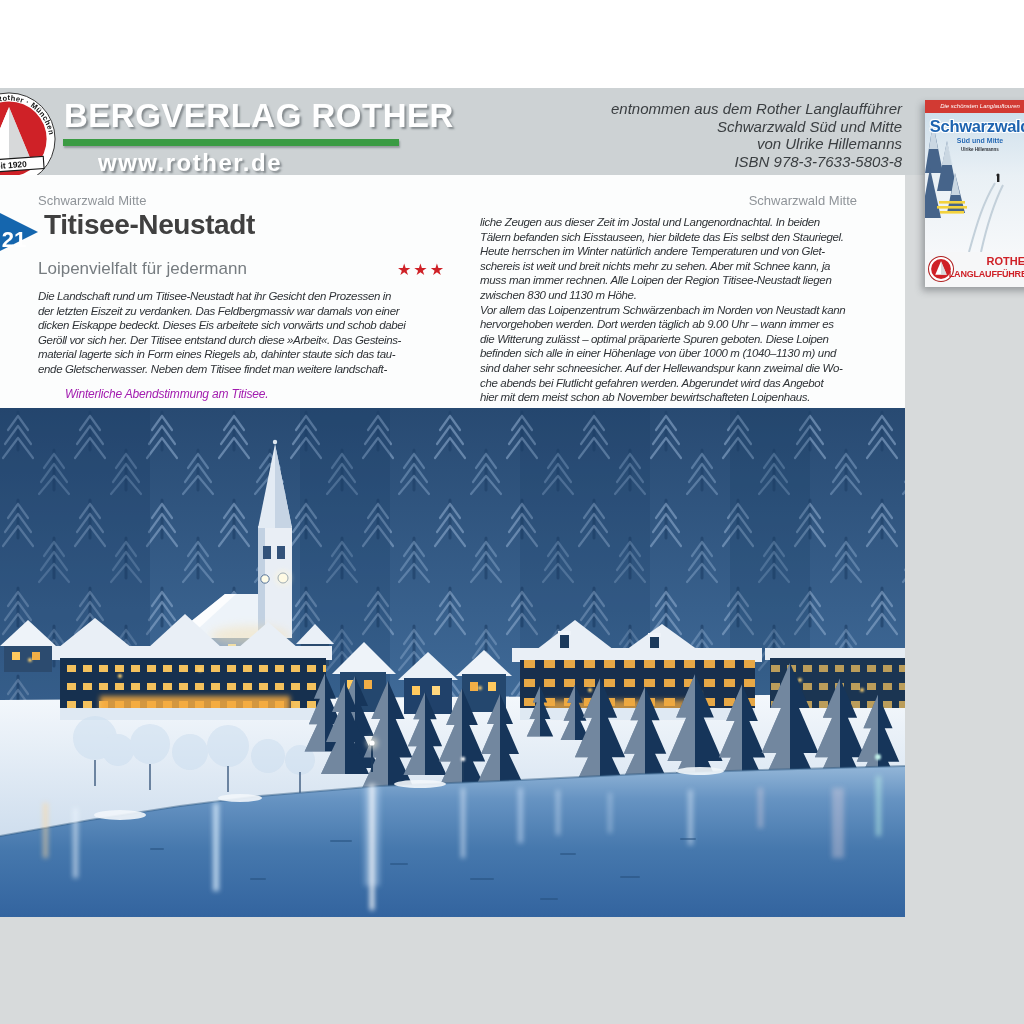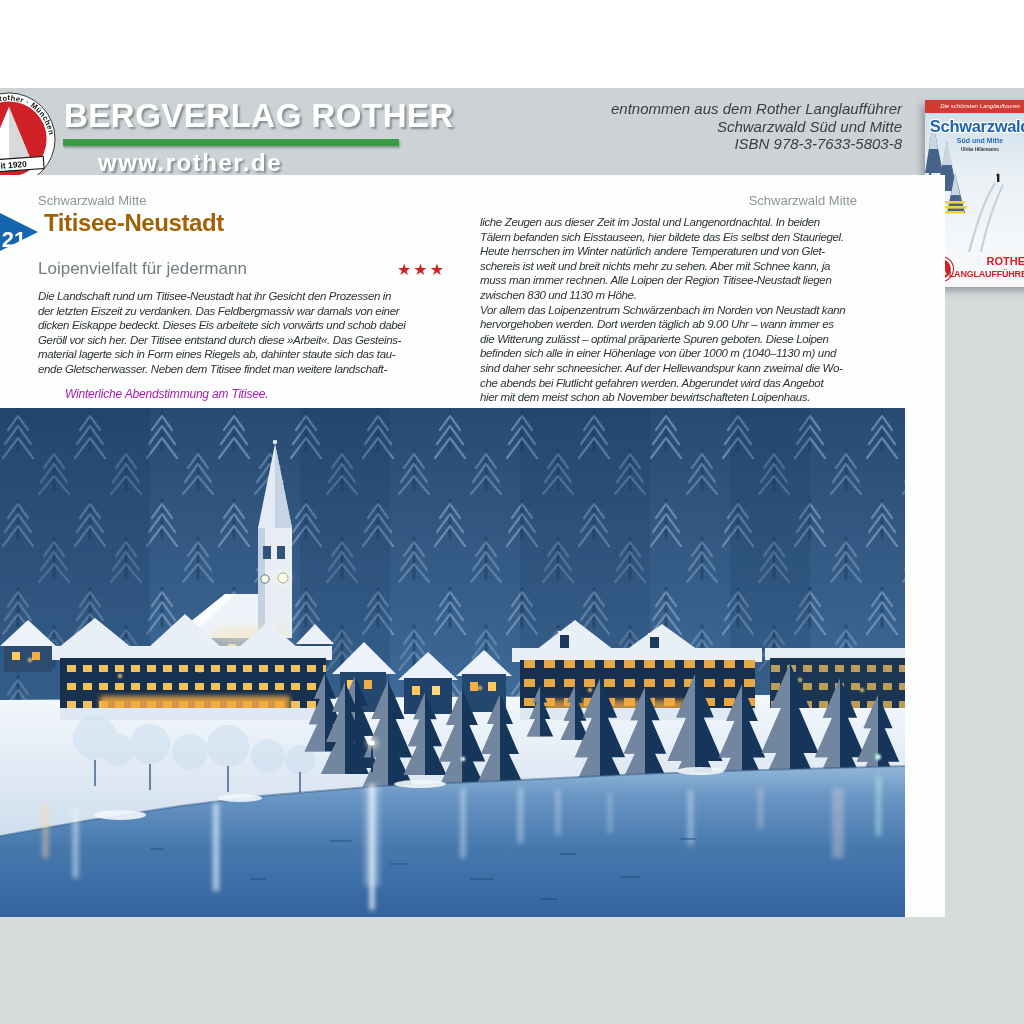--- a/index.html
+++ b/index.html
@@ -43,31 +43,31 @@
   .bc-author{position:absolute;left:0;top:47px;width:110px;text-align:center;
              font-size:4.5px;font-weight:bold;color:#30343a;}
   .bc-band{position:absolute;left:0;top:152px;width:110px;height:35px;background:#f6f7f8;}
   .bc-logo{position:absolute;left:3px;top:4px;width:26px;height:26px;}
   .bc-brand{position:absolute;right:2px;top:3px;text-align:right;color:#cf2127;font-weight:bold;
             font-size:11px;line-height:12px;white-space:nowrap;}
   .bc-series{position:absolute;right:2px;top:17px;text-align:right;color:#cf2127;font-weight:bold;
              font-size:9px;white-space:nowrap;letter-spacing:-.2px;}
 
   
-  .page{position:absolute;left:0;top:175px;width:905px;height:742px;background:#fcfdfd;padding-left:40px;}
+  .page{position:absolute;left:0;top:175px;width:905px;height:742px;background:#fcfdfd;}
 
   .region-left{position:absolute;left:38px;top:18px;font-size:13px;color:#8f9499;}
   .region-right{position:absolute;left:480px;top:18px;width:377px;text-align:right;
                 font-size:13px;color:#8f9499;}
 
   .tour-arrow{position:absolute;left:0;top:38px;width:38px;height:38px;background:#1566ae;
               -webkit-clip-path:polygon(0 0,100% 50%,0 100%);clip-path:polygon(0 0,100% 50%,0 100%);}
   .tour-number{position:absolute;left:0;top:44px;width:28px;text-align:center;
                font-size:22px;font-weight:bold;color:#ffffff;margin-top:8px;}
-  .page-title{position:absolute;left:44px;top:34px;font-size:24px;font-weight:bold;color:#a16207;
+  .page-title{position:absolute;left:44px;top:34px;font-size:28px;font-weight:bold;color:#404040;
               letter-spacing:-.4px;}
 
   .subtitle-row{position:absolute;left:38px;top:84px;width:408px;display:flex;
                 justify-content:space-between;align-items:center;}
   .page-subtitle{font-size:17px;color:#767c80;}
   .stars{font-size:16px;color:#cf2127;letter-spacing:2px;}
 
   .body-text{font-style:italic;color:#2f3337;font-size:11.5px;line-height:14.6px;
              letter-spacing:-.35px;white-space:pre;}
   .body-left{position:absolute;left:38px;top:114px;width:412px;}
@@ -106,20 +106,21 @@
       </g>
     </svg>
 
     <div class="brand-title">BERGVERLAG ROTHER</div>
     <div class="green-bar"></div>
     <div class="brand-url">www.rother.de</div>
 
     <div class="attribution">
       <div>entnommen aus dem Rother Langlaufführer</div>
       <div>Schwarzwald Süd und Mitte</div>
+      <div>von Ulrike Hillemanns</div>
       <div>ISBN 978-3-7633-5803-8</div>
     </div>
   </div>
 
   <div class="book-cover">
     <svg class="bc-photo" viewBox="0 0 110 139" preserveAspectRatio="none">
       <defs>
         <linearGradient id="bcsky" x1="0" y1="0" x2="0" y2="1">
           <stop offset="0" stop-color="#cfe0ec"></stop>
             <stop offset="0.45" stop-color="#e9f0f5"></stop>

